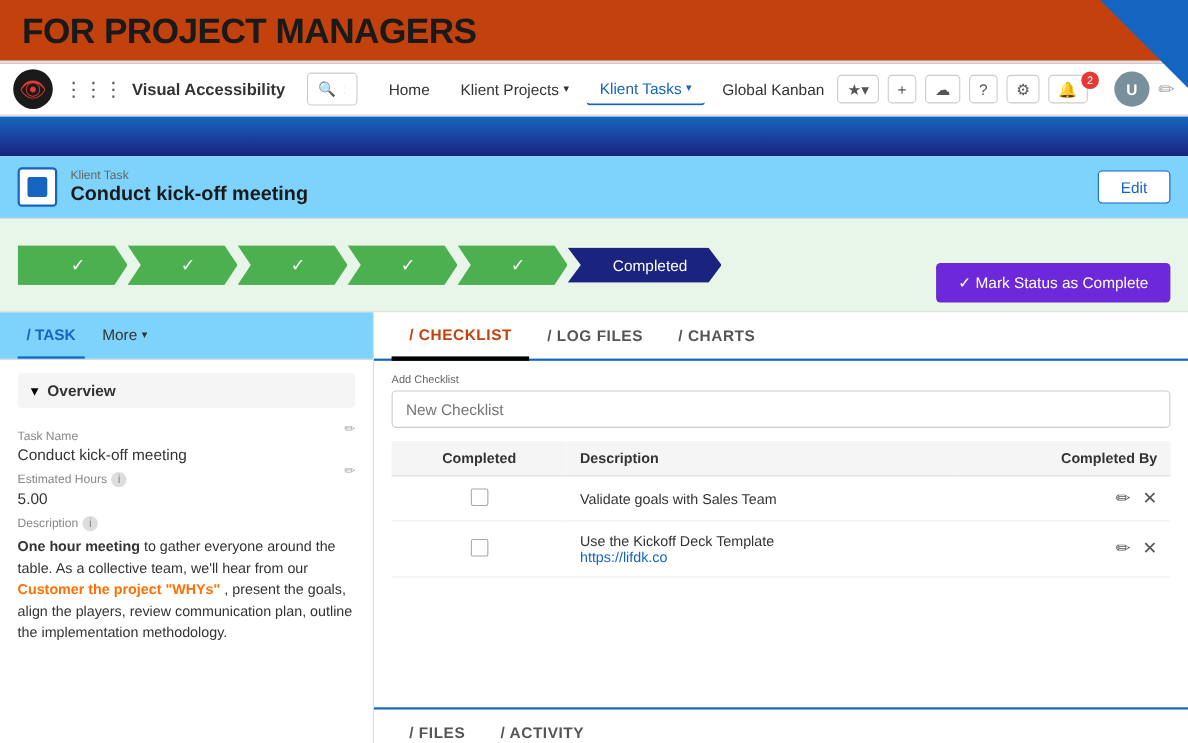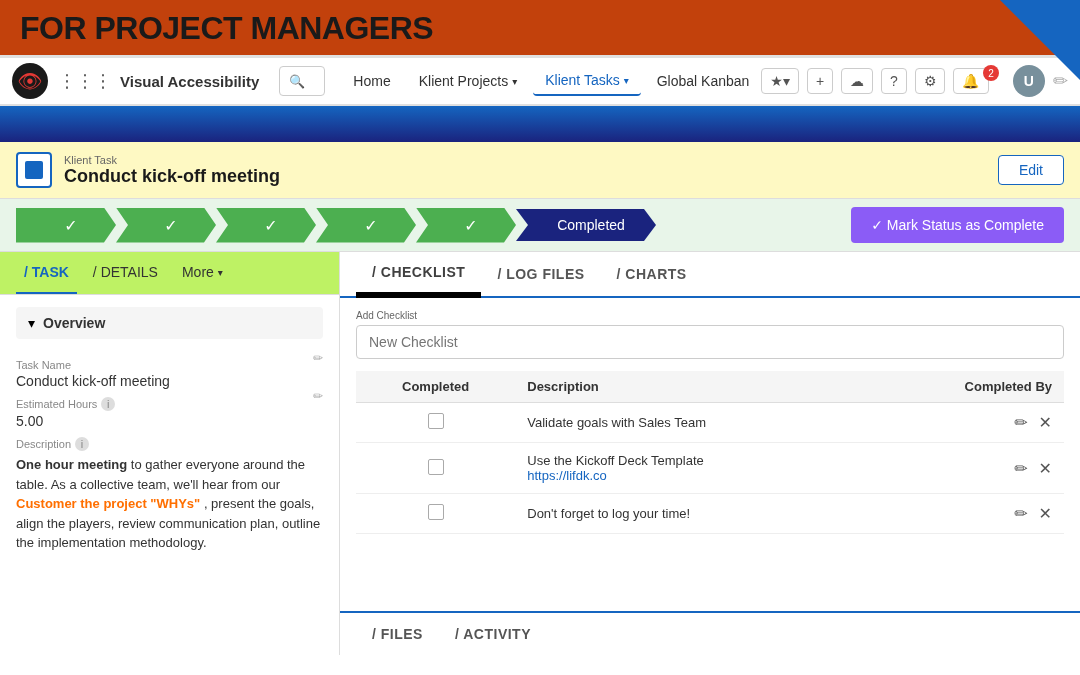--- a/index.html
+++ b/index.html
@@ -141,21 +141,21 @@
       background: #1a237e;
       padding: 0 16px;
       height: 36px;
       display: flex;
       align-items: center;
       background: linear-gradient(180deg, #1565c0 0%, #1a237e 100%);
     }
 
     
     .task-header {
-      background: #fef9c3;
+      background: #7dd3fc;
       padding: 10px 16px;
       display: flex;
       align-items: center;
       justify-content: space-between;
       border-bottom: 1px solid #ddd;
     }
     .task-header-left {
       display: flex;
       align-items: center;
       gap: 12px;
@@ -214,28 +214,28 @@
     .pipeline-step:first-child {
       clip-path: polygon(0 0, calc(100% - 12px) 0, 100% 50%, calc(100% - 12px) 100%, 0 100%);
     }
     .pipeline-step.completed-step {
       background: #1a237e;
       min-width: 140px;
       font-size: 14px;
     }
     .pipeline-spacer { flex: 1; }
     .mark-complete-btn {
-      background: #8b5cf6;
+      background: #6d28d9;
       color: #fff;
       border: none;
       padding: 10px 20px;
       border-radius: 4px;
       cursor: pointer;
       font-size: 14px;
-      display: flex; align-items: center; gap: 6px;
+      display: flex; align-items: center; gap: 6px; margin-top: 32px;
     }
 
     
     .content-area {
       display: flex;
       height: calc(675px - 48px - 36px - 20px - 72px - 52px - 44px);
       min-height: 300px;
     }
 
     
@@ -243,21 +243,21 @@
       width: 340px;
       border-right: 1px solid #ddd;
       display: flex;
       flex-direction: column;
     }
     .left-tabs {
       display: flex;
       align-items: center;
       border-bottom: 1px solid #ddd;
       padding: 0 16px;
-      background: #bef264;
+      background: #7dd3fc;
     }
     .left-tab {
       padding: 12px 8px;
       font-size: 14px;
       color: #333;
       cursor: pointer;
       margin-right: 8px;
       border-bottom: 2px solid transparent;
     }
     .left-tab.active {
@@ -335,22 +335,22 @@
       padding: 12px 16px;
       font-size: 14px;
       color: #555;
       cursor: pointer;
       font-weight: 600;
       letter-spacing: 0.5px;
       border-bottom: 2px solid transparent;
       margin-bottom: -2px;
     }
     .right-tab.active {
-      color: #404040;
-      border-bottom: 6px solid #000000;
+      color: #c2410c;
+      border-bottom: 4px solid #000000;
     }
     .right-content {
       padding: 12px 16px;
       flex: 1;
       overflow-y: auto;
     }
     .add-checklist-label {
       font-size: 10px;
       color: #666;
       margin-bottom: 4px;
@@ -519,23 +519,20 @@
   <div class="pipeline-spacer"></div>
   <button class="mark-complete-btn">✓ Mark Status as Complete</button>
 </div>
 
 <div class="content-area">
 
   <div class="left-panel">
     <div class="left-tabs">
       <div class="left-tab active">
         <span>/ TASK</span>
-      </div>
-      <div class="left-tab">
-        <span>/ DETAILS</span>
       </div>
       <div class="left-tab left-tab-more">
         <span>More</span>
         <span class="chevron-icon">▾</span>
       </div>
     </div>
     <div class="left-content">
       <div class="overview-section">
         <span>▾</span>
         <span class="overview-label">Overview</span>
@@ -618,32 +615,20 @@
             </td>
             <td>
               <div class="checklist-desc">Use the Kickoff Deck Template</div>
               <div class="checklist-link">https://lifdk.co</div>
             </td>
             <td style="text-align:right;vertical-align:middle;">
               <span class="checklist-action">✏</span>&nbsp;&nbsp;
               <span class="checklist-action delete">✕</span>
             </td>
           </tr>
-          <tr>
-            <td class="center">
-              <span class="checklist-checkbox"></span>
-            </td>
-            <td>
-              <div class="checklist-desc">Don't forget to log your time!</div>
-            </td>
-            <td style="text-align:right;vertical-align:middle;">
-              <span class="checklist-action">✏</span>&nbsp;&nbsp;
-              <span class="checklist-action delete">✕</span>
-            </td>
-          </tr>
         </tbody>
       </table>
     </div>
 
     <div class="bottom-tabs">
       <div class="bottom-tab">
         <span>/ FILES</span>
       </div>
       <div class="bottom-tab">
         <span>/ ACTIVITY</span>

